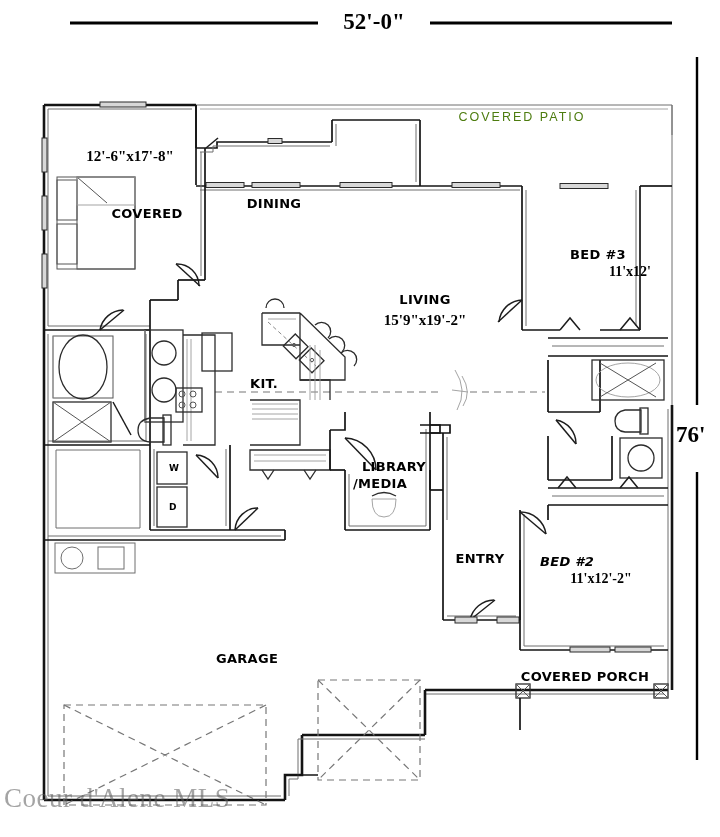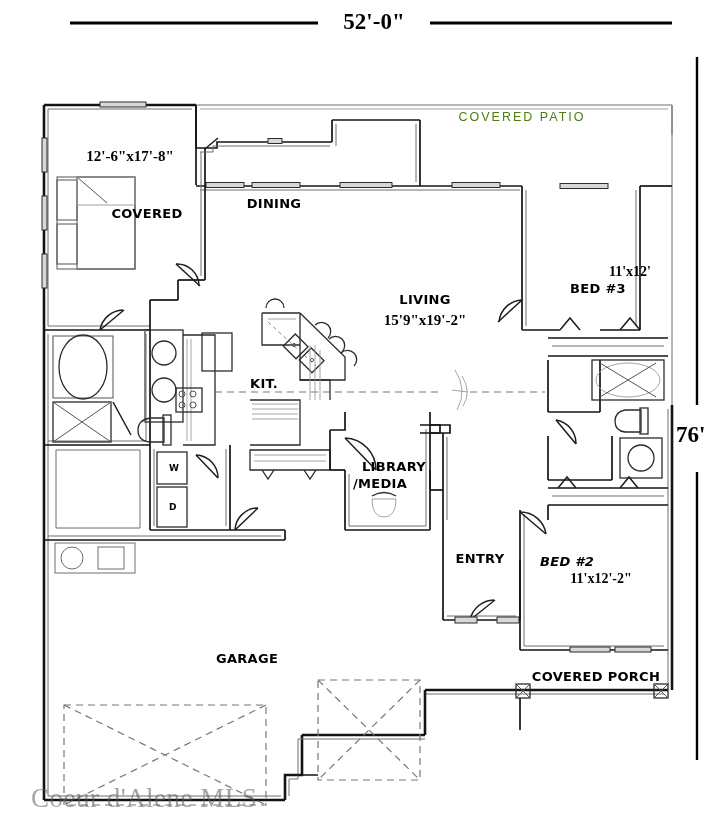--- a/index.html
+++ b/index.html
@@ -450,30 +450,30 @@
   <div class="lbl lbl-room ctr" style="left:274px; top:196px;">DINING</div>
 
   <div class="lbl lbl-room ctr" style="left:425px; top:292px;">LIVING</div>
   <div class="lbl lbl-dim ctr" style="left:425px; top:312px;">15'9"x19'-2"</div>
 
   <div class="lbl lbl-room ctr" style="left:264px; top:376px;">KIT.</div>
 
   <div class="lbl lbl-room ctr" style="left:394px; top:459px;">LIBRARY</div>
   <div class="lbl lbl-room ctr" style="left:380px; top:476px;">/MEDIA</div>
 
-  <div class="lbl lbl-room ctr" style="left:598px; top:247px;margin-top:34px;">BED #3</div>
+  <div class="lbl lbl-room ctr" style="left:598px; top:247px;">BED #3</div>
   <div class="lbl lbl-dim-sm ctr" style="left:630px; top:264px;">11'x12'</div>
 
   <div class="lbl lbl-room ctr" style="left:567px; top:554px;font-style:italic;">BED #2</div>
   <div class="lbl lbl-dim-sm ctr" style="left:601px; top:571px;">11'x12'-2"</div>
 
   <div class="lbl lbl-room ctr" style="left:480px; top:551px;">ENTRY</div>
 
   <div class="lbl lbl-room ctr" style="left:247px; top:651px;">GARAGE</div>
 
-  <div class="lbl lbl-room ctr" style="left:585px; top:669px;margin-left:11px;">COVERED  PORCH</div>
+  <div class="lbl lbl-room ctr" style="left:585px; top:669px;">COVERED  PORCH</div>
 
   <div class="lbl lbl-tiny" style="left:169px; top:463px;">W</div>
   <div class="lbl lbl-tiny" style="left:169px; top:502px;">D</div>
 
-  <div class="lbl lbl-wm" style="left:4px; top:783px;margin-left:27px;">Coeur d'Alene MLS</div>
+  <div class="lbl lbl-wm" style="left:4px; top:783px;">Coeur d'Alene MLS</div>
 
 </div>
 
 </body></html>

